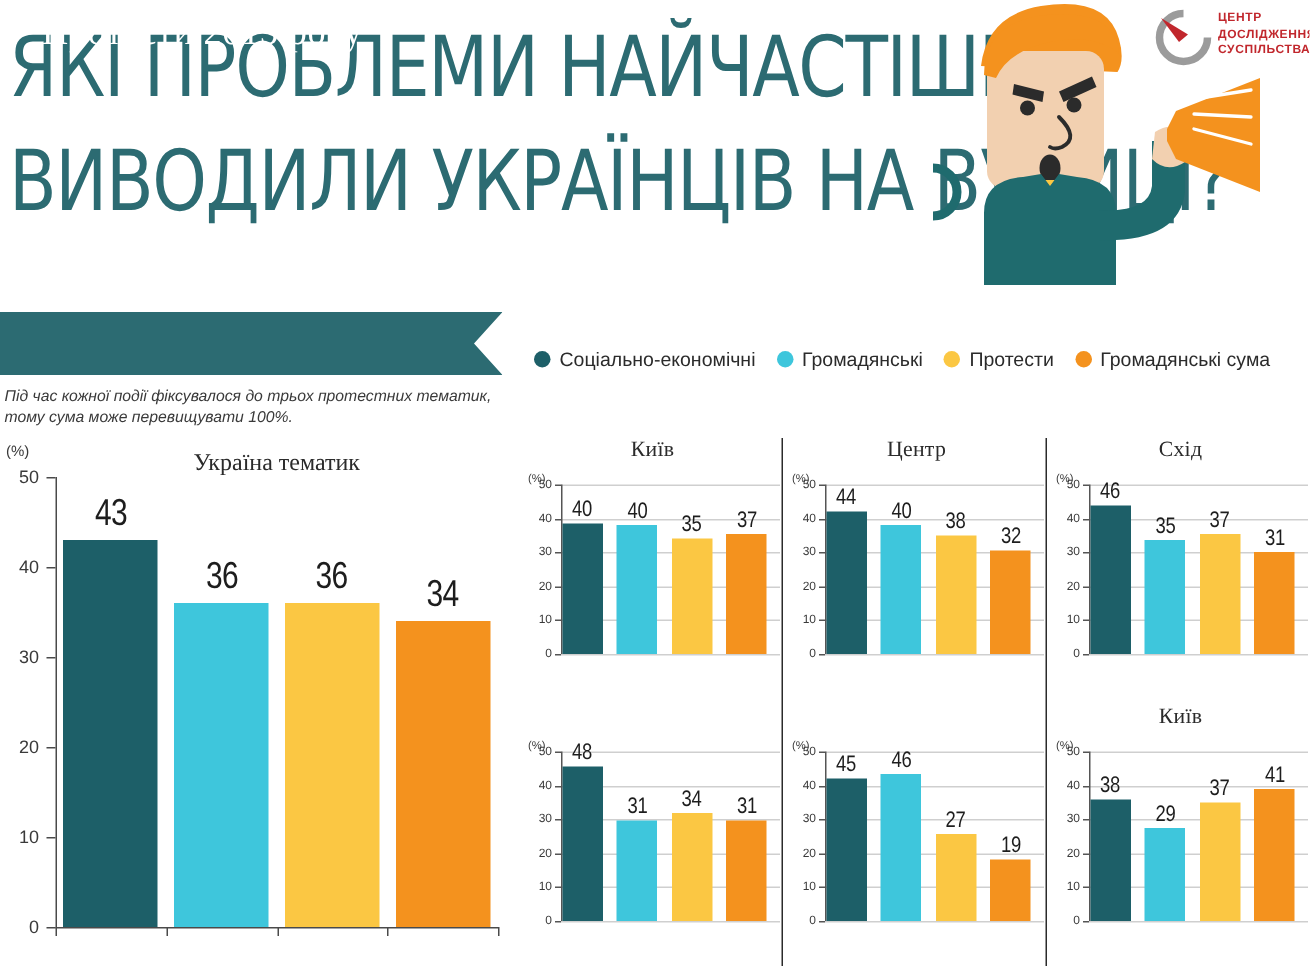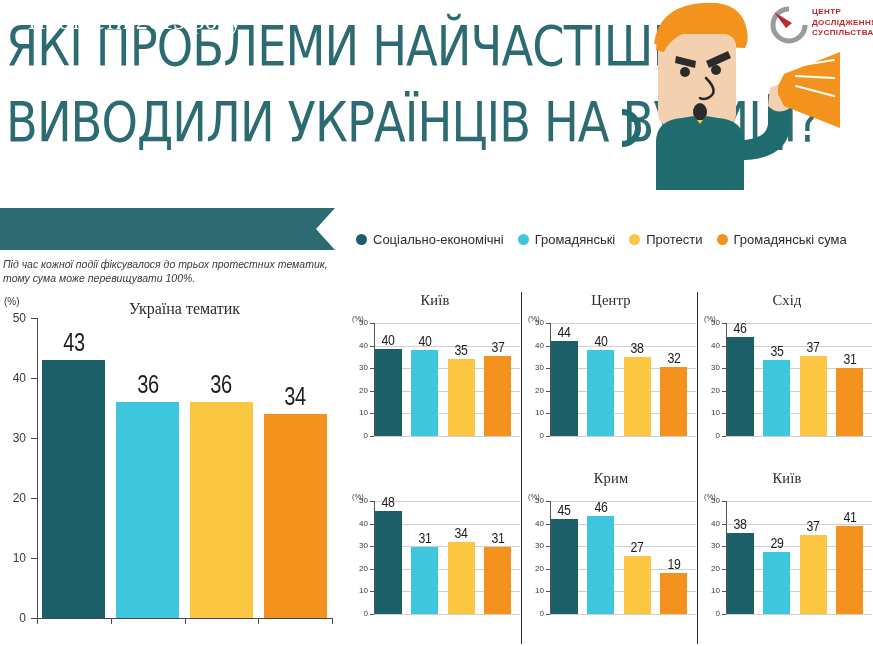--- a/index.html
+++ b/index.html
@@ -386,21 +386,20 @@
         <div class="sm-val" style="left: -6.75px; bottom: 103.83px;">48</div>
         <div class="sm-bar" style="left: 36.25px; width: 27px; height: 66.67px; background: rgb(62, 198, 220);"></div>
         <div class="sm-val" style="left: 29.75px; bottom: 67.67px;">31</div>
         <div class="sm-bar" style="left: 72.75px; width: 27px; height: 72.32px; background: rgb(251, 199, 67);"></div>
         <div class="sm-val" style="left: 66.25px; bottom: 73.32px;">34</div>
         <div class="sm-bar" style="left: 109.25px; width: 27px; height: 66.67px; background: rgb(244, 146, 30);"></div>
         <div class="sm-val" style="left: 102.75px; bottom: 67.67px;">31</div>
       </div>
     </div>
     <div class="panel" style="left: 178px; top: 180px;">
-      <div class="panel-title">Крим</div>
       <div class="pct-small">(%)</div>
       <div class="sm-grid" style="top: 144px;"></div>
       <div class="sm-ytick-label" style="top: 144px;">0</div>
       <div class="sm-ytick-mark" style="top: 144px;"></div>
       <div class="sm-grid" style="top: 121.4px;"></div>
       <div class="sm-ytick-label" style="top: 121.4px;">10</div>
       <div class="sm-ytick-mark" style="top: 121.4px;"></div>
       <div class="sm-grid" style="top: 98.8px;"></div>
       <div class="sm-ytick-label" style="top: 98.8px;">20</div>
       <div class="sm-ytick-mark" style="top: 98.8px;"></div>

